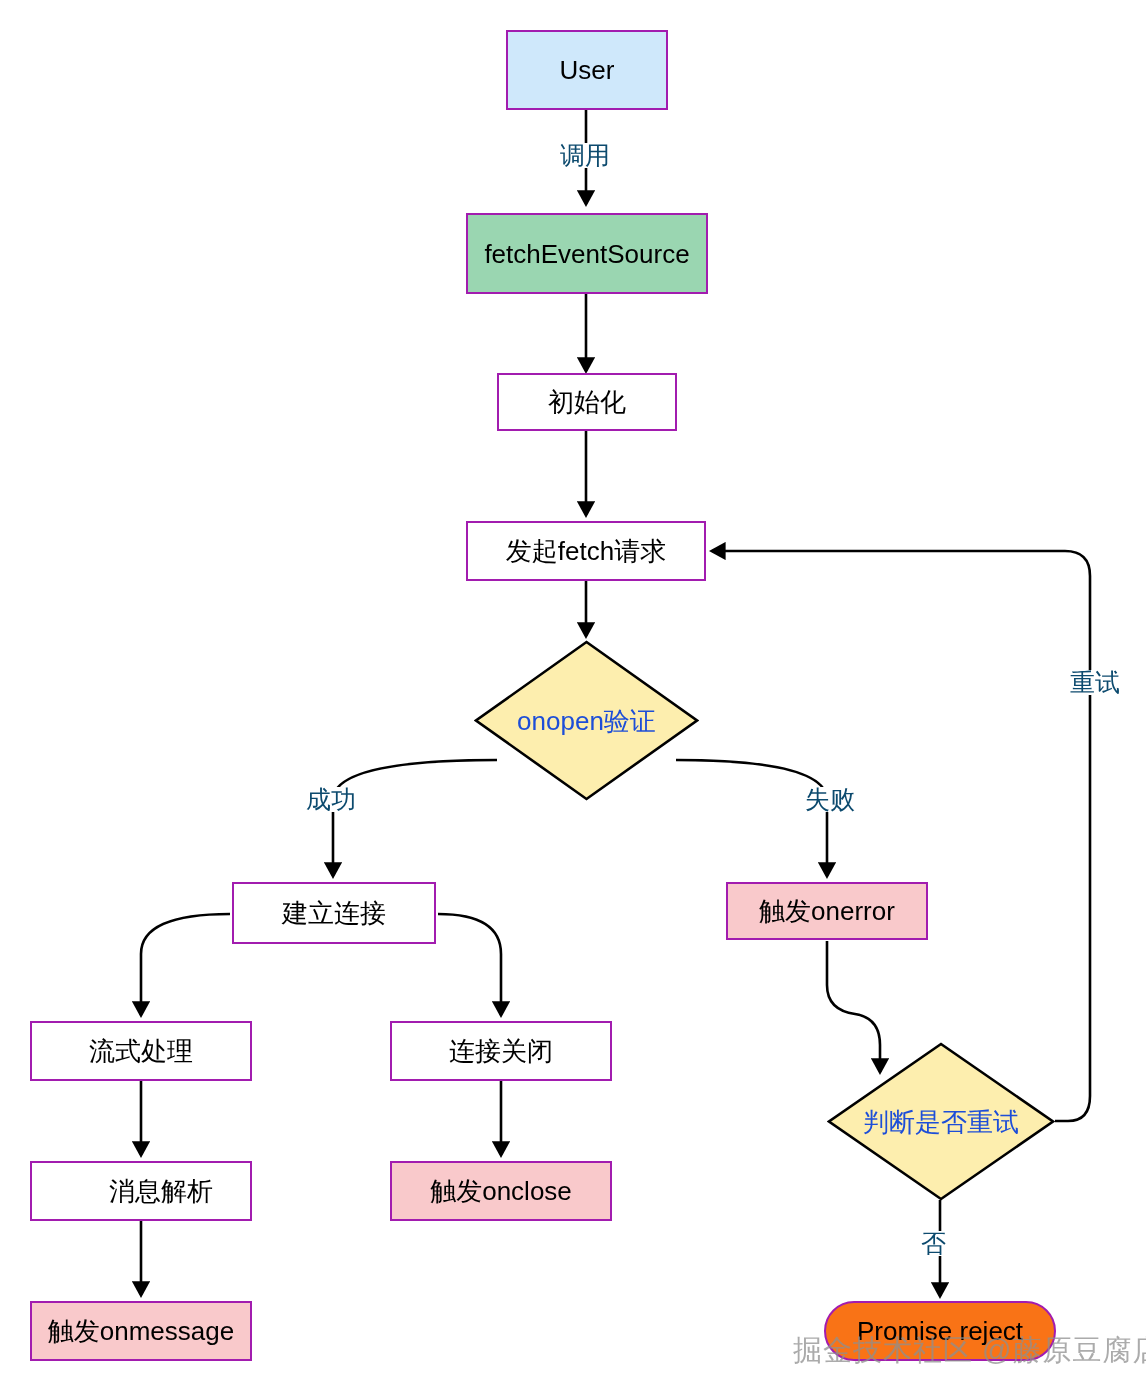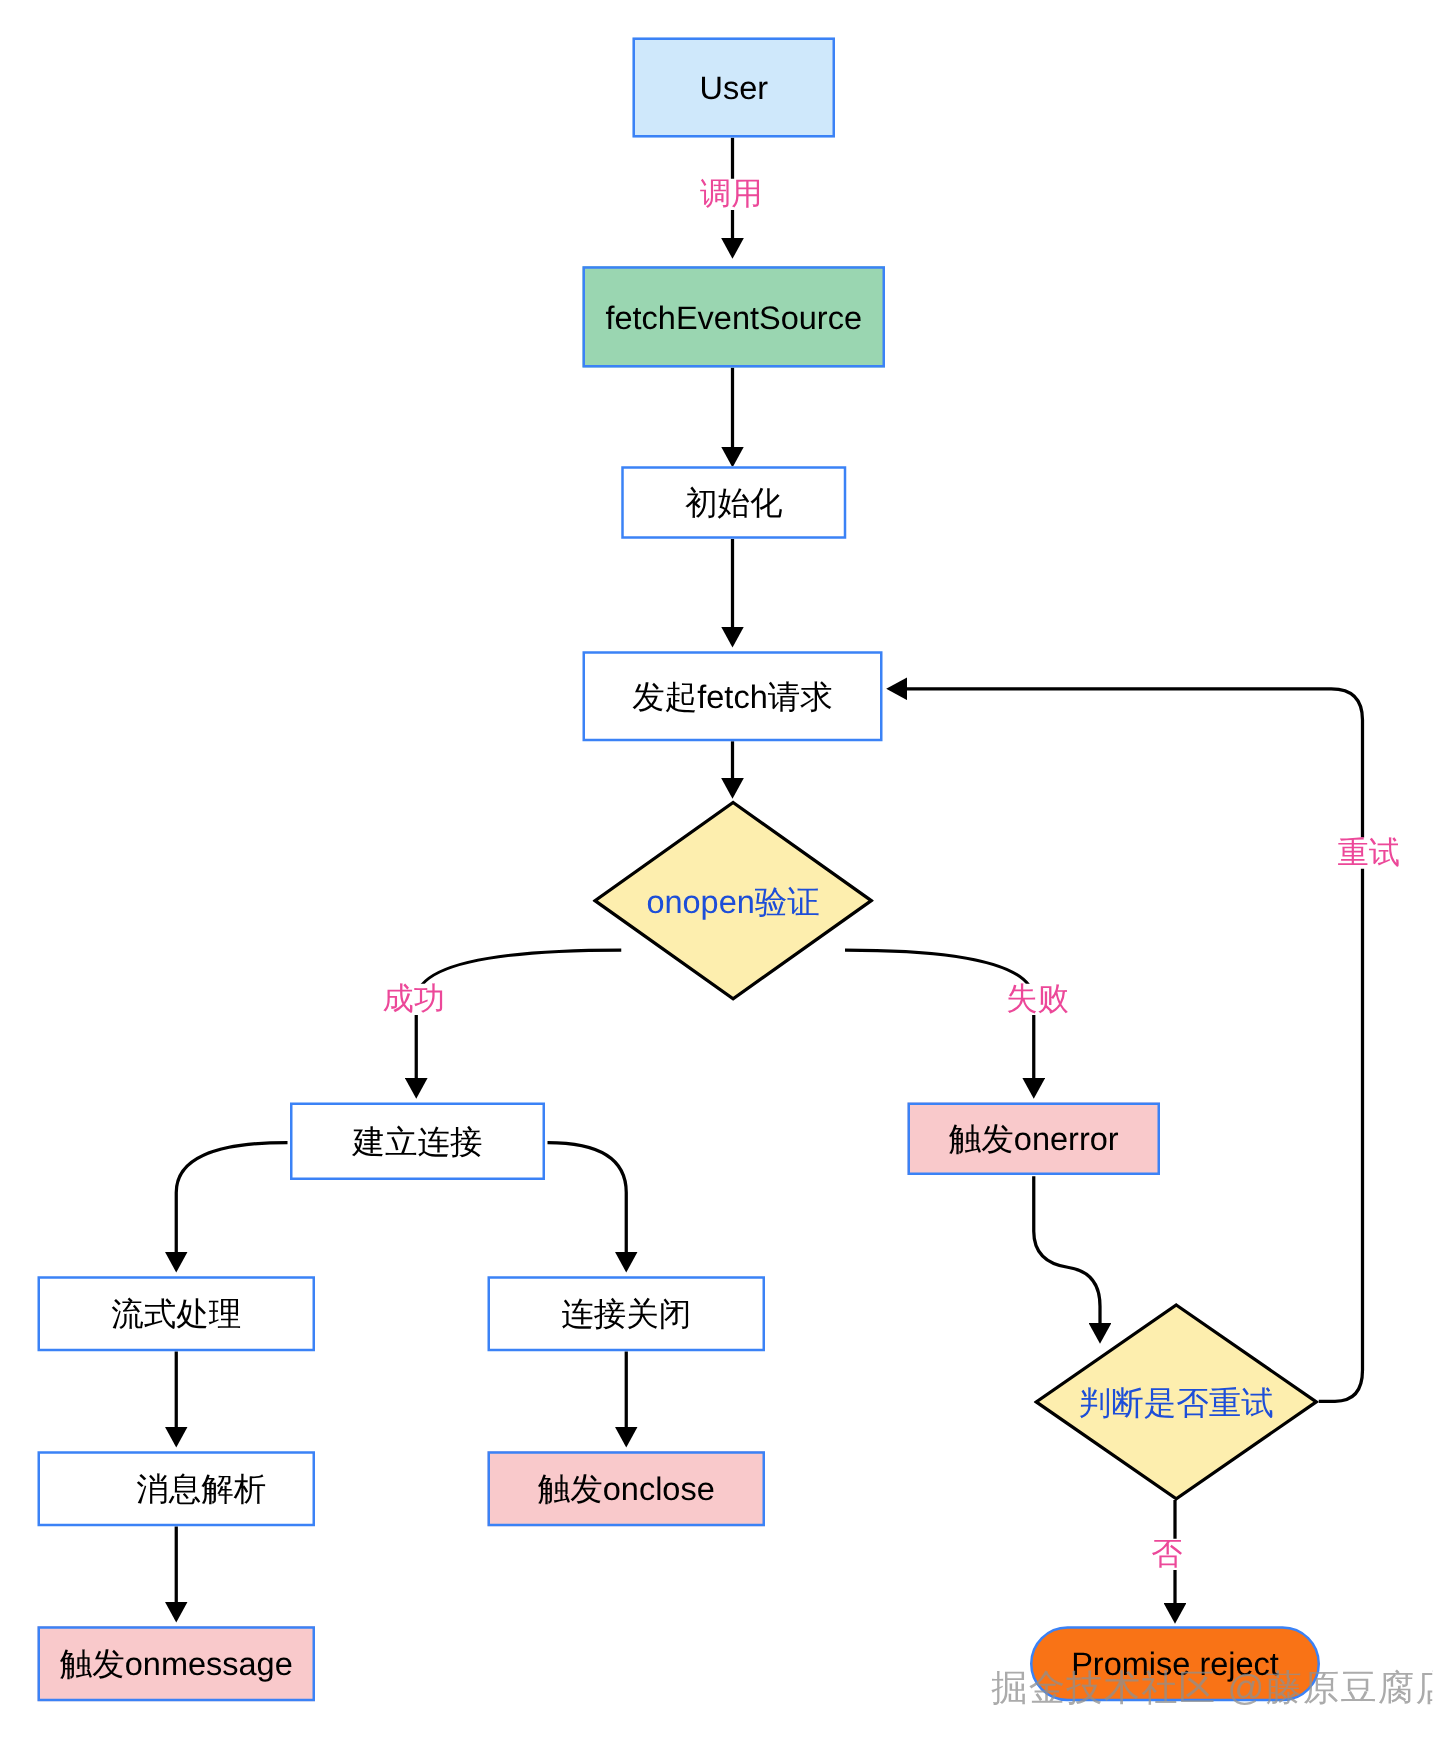--- a/index.html
+++ b/index.html
@@ -21,21 +21,21 @@
     position: absolute;
     left: 0;
     top: 0;
     width: 1146px;
     height: 1392px;
     pointer-events: none;
   }
   .node {
     position: absolute;
     box-sizing: border-box;
-    border: 2px solid #3b82f6;
+    border: 2px solid #a21caf;
     background: #ffffff;
     display: flex;
     align-items: center;
     justify-content: center;
     font-size: 26px;
     color: #000000;
     line-height: 1;
     white-space: nowrap;
     z-index: 3;
   }
@@ -61,21 +61,21 @@
     align-items: center;
     justify-content: center;
     font-size: 26px;
     color: #1d4ed8;
     white-space: nowrap;
     line-height: 1;
   }
   .edge-label {
     position: absolute;
     font-size: 25px;
-    color: #ec4899;
+    color: #0c4a6e;
     background: #ffffff;
     padding: 0 3px;
     line-height: 1;
     white-space: nowrap;
     z-index: 4;
   }
   .watermark {
     position: absolute;
     font-size: 29px;
     color: #8f8f8f;
@@ -133,21 +133,21 @@
   </div>
 
   <div class="node green" style="left:466px; top:213px; width:242px; height:81px;">
     <span>fetchEventSource</span>
   </div>
 
   <div class="node" style="left:497px; top:373px; width:180px; height:58px;">
     <span>初始化</span>
   </div>
 
-  <div class="node" style="left:466px; top:521px; width:240px; height:72px;justify-content:center;">
+  <div class="node" style="left:466px; top:521px; width:240px; height:60px;justify-content:center;">
     <span>发起fetch请求</span>
   </div>
 
   <div class="diamond-wrap" style="left:474px; top:640px; width:225px; height:161px;">
     <svg width="225" height="161" viewBox="0 0 225 161">
       <polygon points="112.5,2 223,80.5 112.5,159 2,80.5" fill="#fdeeae" stroke="#000000" stroke-width="2.6"></polygon>
     </svg>
     <div class="diamond-label">onopen验证</div>
   </div>
 

